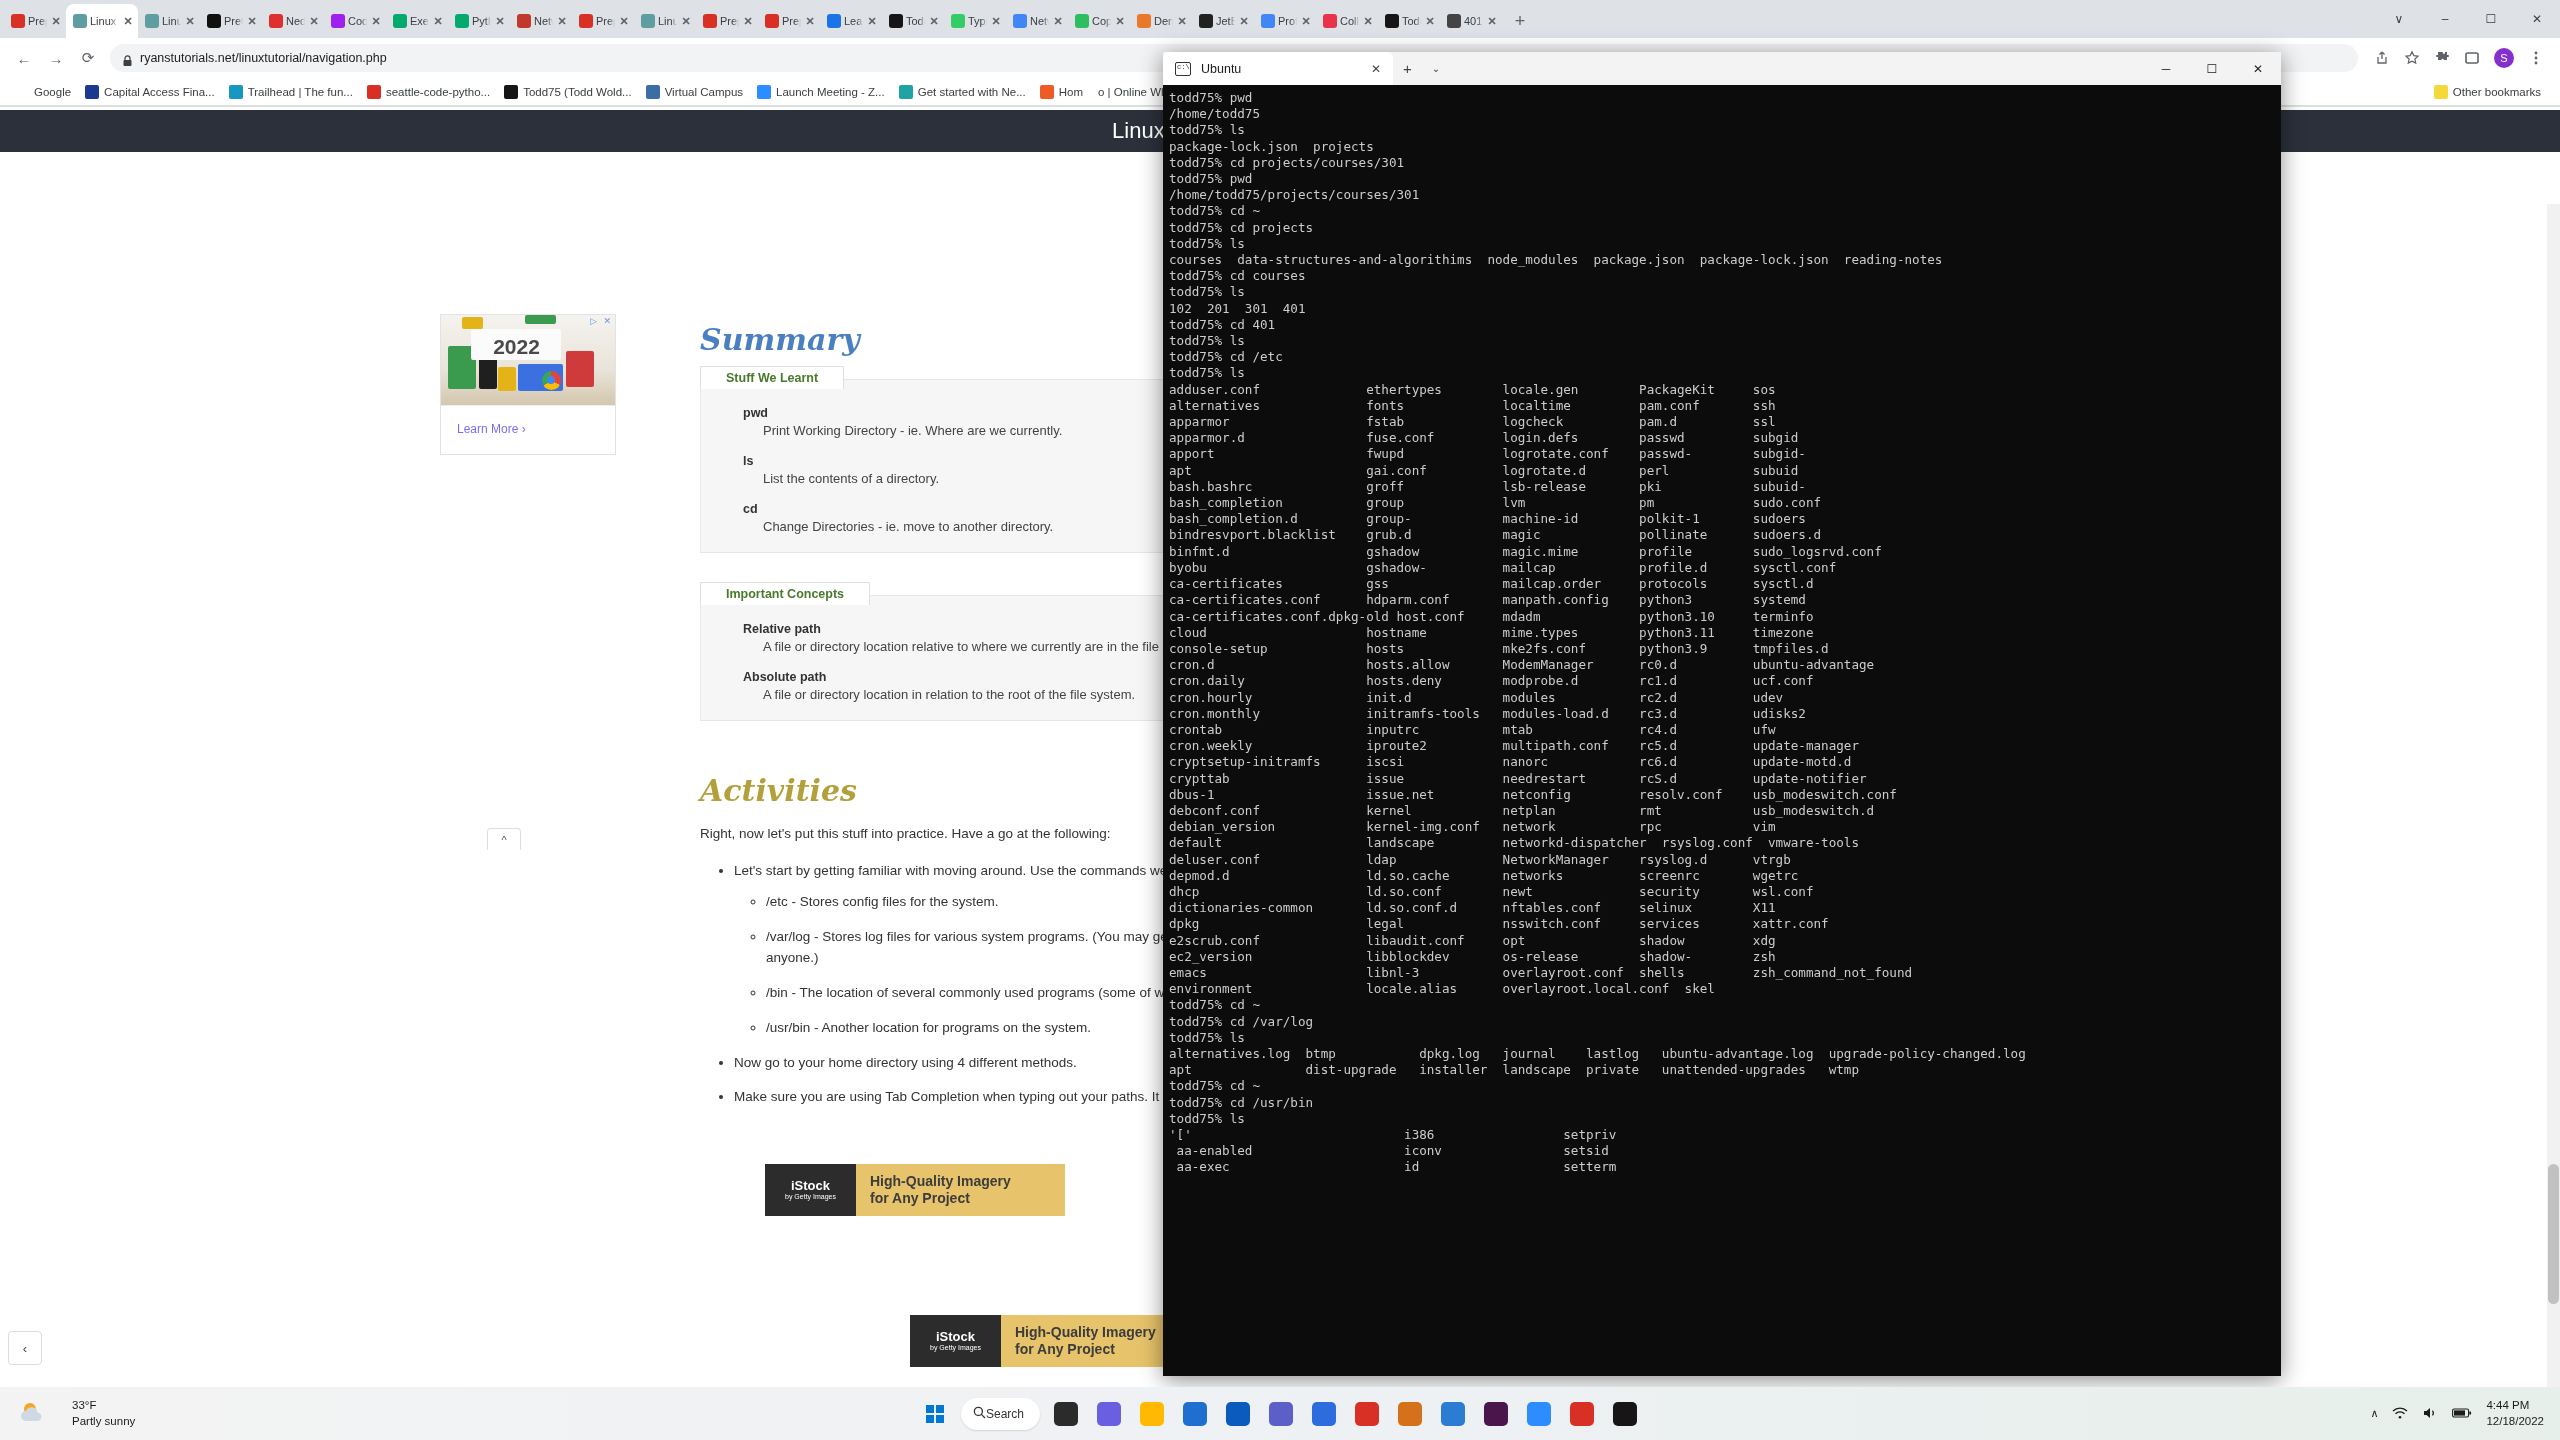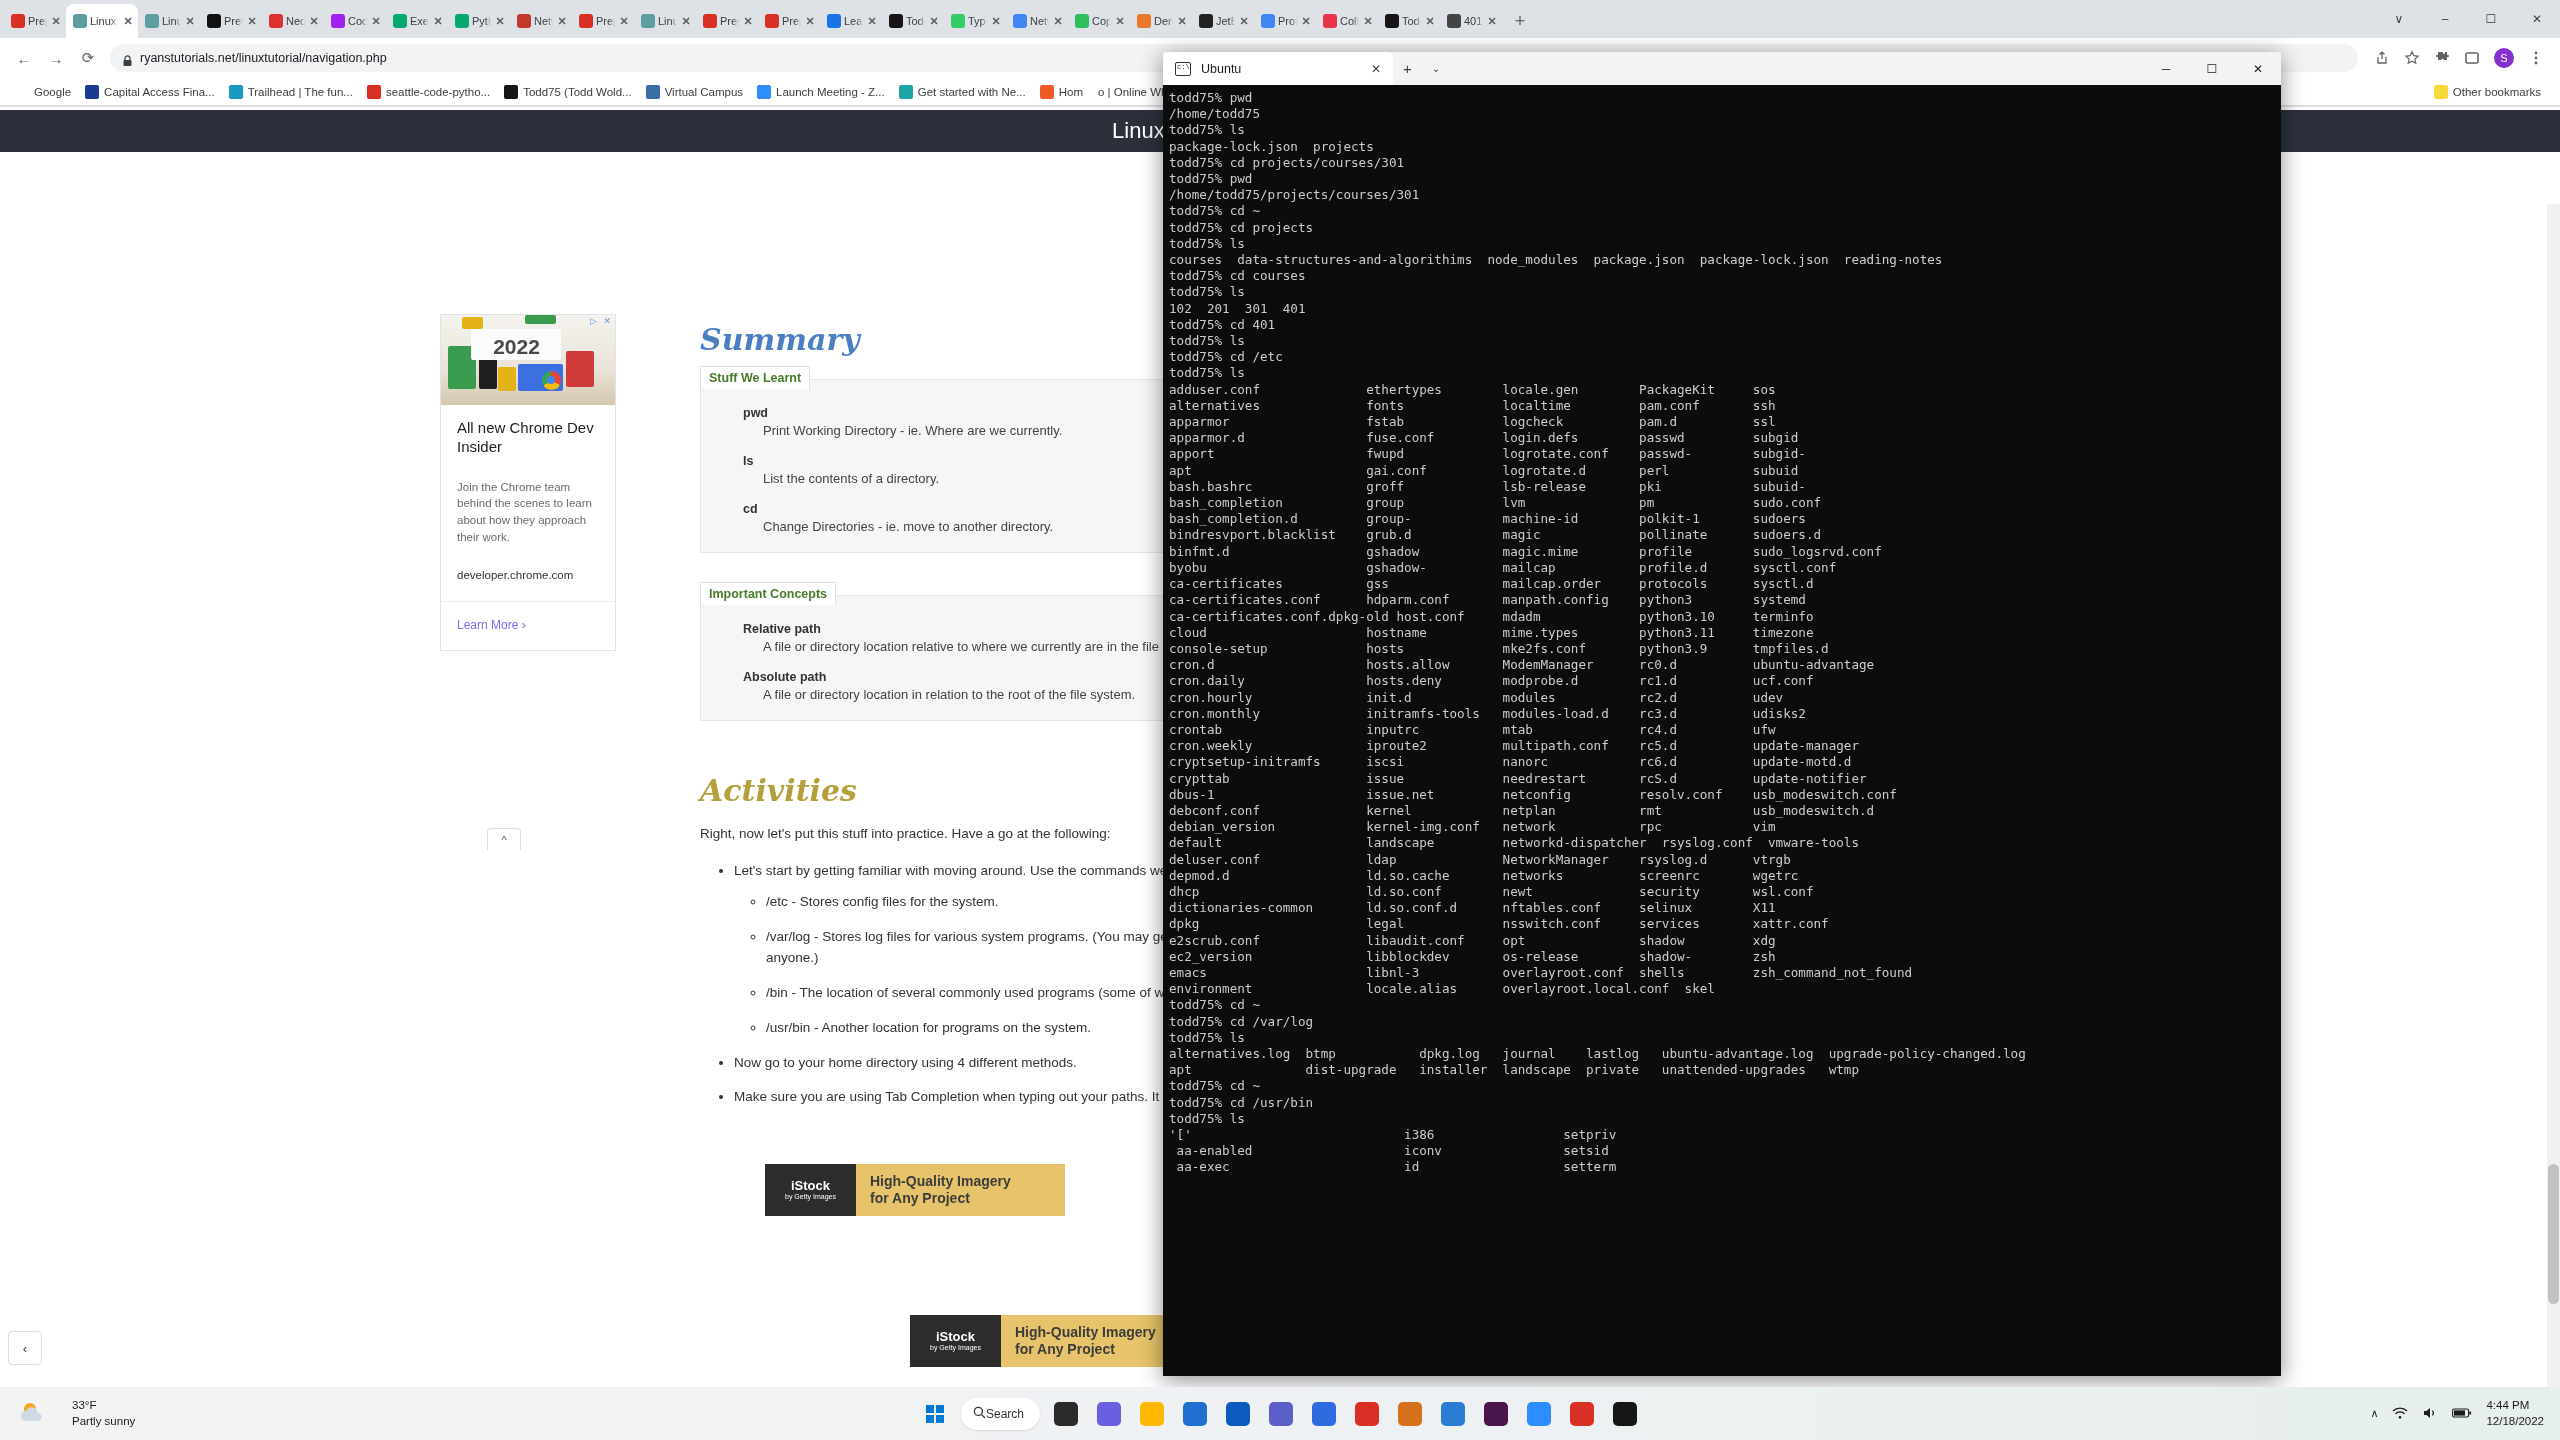--- a/index.html
+++ b/index.html
@@ -162,21 +162,21 @@
     font-family: "DejaVu Serif", serif; font-style: italic;
     font-size: 30px; font-weight: bold;
   }
   #sum-h { color: #4a7fc1; }
   #act-h { color: #b3a03a; margin-top: 52px; }
 
   .infobox { margin-top: 22px; width: 640px; position: relative; }
   .infobox .legend {
     position: absolute; left: 0; top: -13px;
     background: #fff; border: 1px solid #e0e0e0; border-bottom: none;
-    padding: 4px 8px; font-size: 12.5px; font-weight: bold; color: #4a7a2b;
+    padding: 4px 25px; font-size: 12.5px; font-weight: bold; color: #4a7a2b;
   }
   .infobox .body {
     border: 1px solid #e7e7e7; background: #f6f6f6;
     padding: 26px 22px 18px 22px;
   }
   .infobox dt { font-size: 12.5px; font-weight: bold; color: #333; margin-left: 20px; }
   .infobox dd { font-size: 13px; color: #444; margin: 3px 0 16px 40px; }
   .infobox dd:last-child { margin-bottom: 0; }
 
   #act-intro { font-size: 13.5px; color: #333; margin-top: 18px; }
@@ -539,25 +539,20 @@
           <div class="blk" style="left:44%;top:54%;width:26%;height:30%;background:#3c6fe0;"></div>
           <div class="blk" style="left:72%;top:40%;width:16%;height:40%;background:#cf3b3b;"></div>
           <div class="blk" style="left:12%;top:2%;width:12%;height:14%;background:#e3b318;"></div>
           <div class="blk" style="left:48%;top:0%;width:18%;height:10%;background:#3a9b4f;"></div>
           <div class="blk" style="left:17%;top:16%;width:52%;height:34%;background:#fbfbfb;"></div>
           <div class="yr">2022</div>
           <div style="position:absolute;left:58%;top:62%;width:19px;height:19px;border-radius:50%;background:conic-gradient(#ea4335 0 33%,#fbbc05 0 66%,#34a853 0 100%);display:flex;align-items:center;justify-content:center;">
               <span style="width:8px;height:8px;border-radius:50%;background:#4285f4;"></span>
             </div>
           <div id="admarks">▷ ✕</div>
-        </div>
-        <div id="adbody">
-          <div id="adtitle">All new Chrome Dev Insider</div>
-          <div id="adtext">Join the Chrome team behind the scenes to learn about how they approach their work.</div>
-          <div id="addomain">developer.chrome.com</div>
         </div>
         <div id="adcta">Learn More  ›</div>
       </div>
       <div id="adcollapse">^</div>
 
       <div id="article">
         <div class="script-h" id="sum-h">Summary</div>
 
         <div class="infobox">
           <div class="legend">Stuff We Learnt</div>

